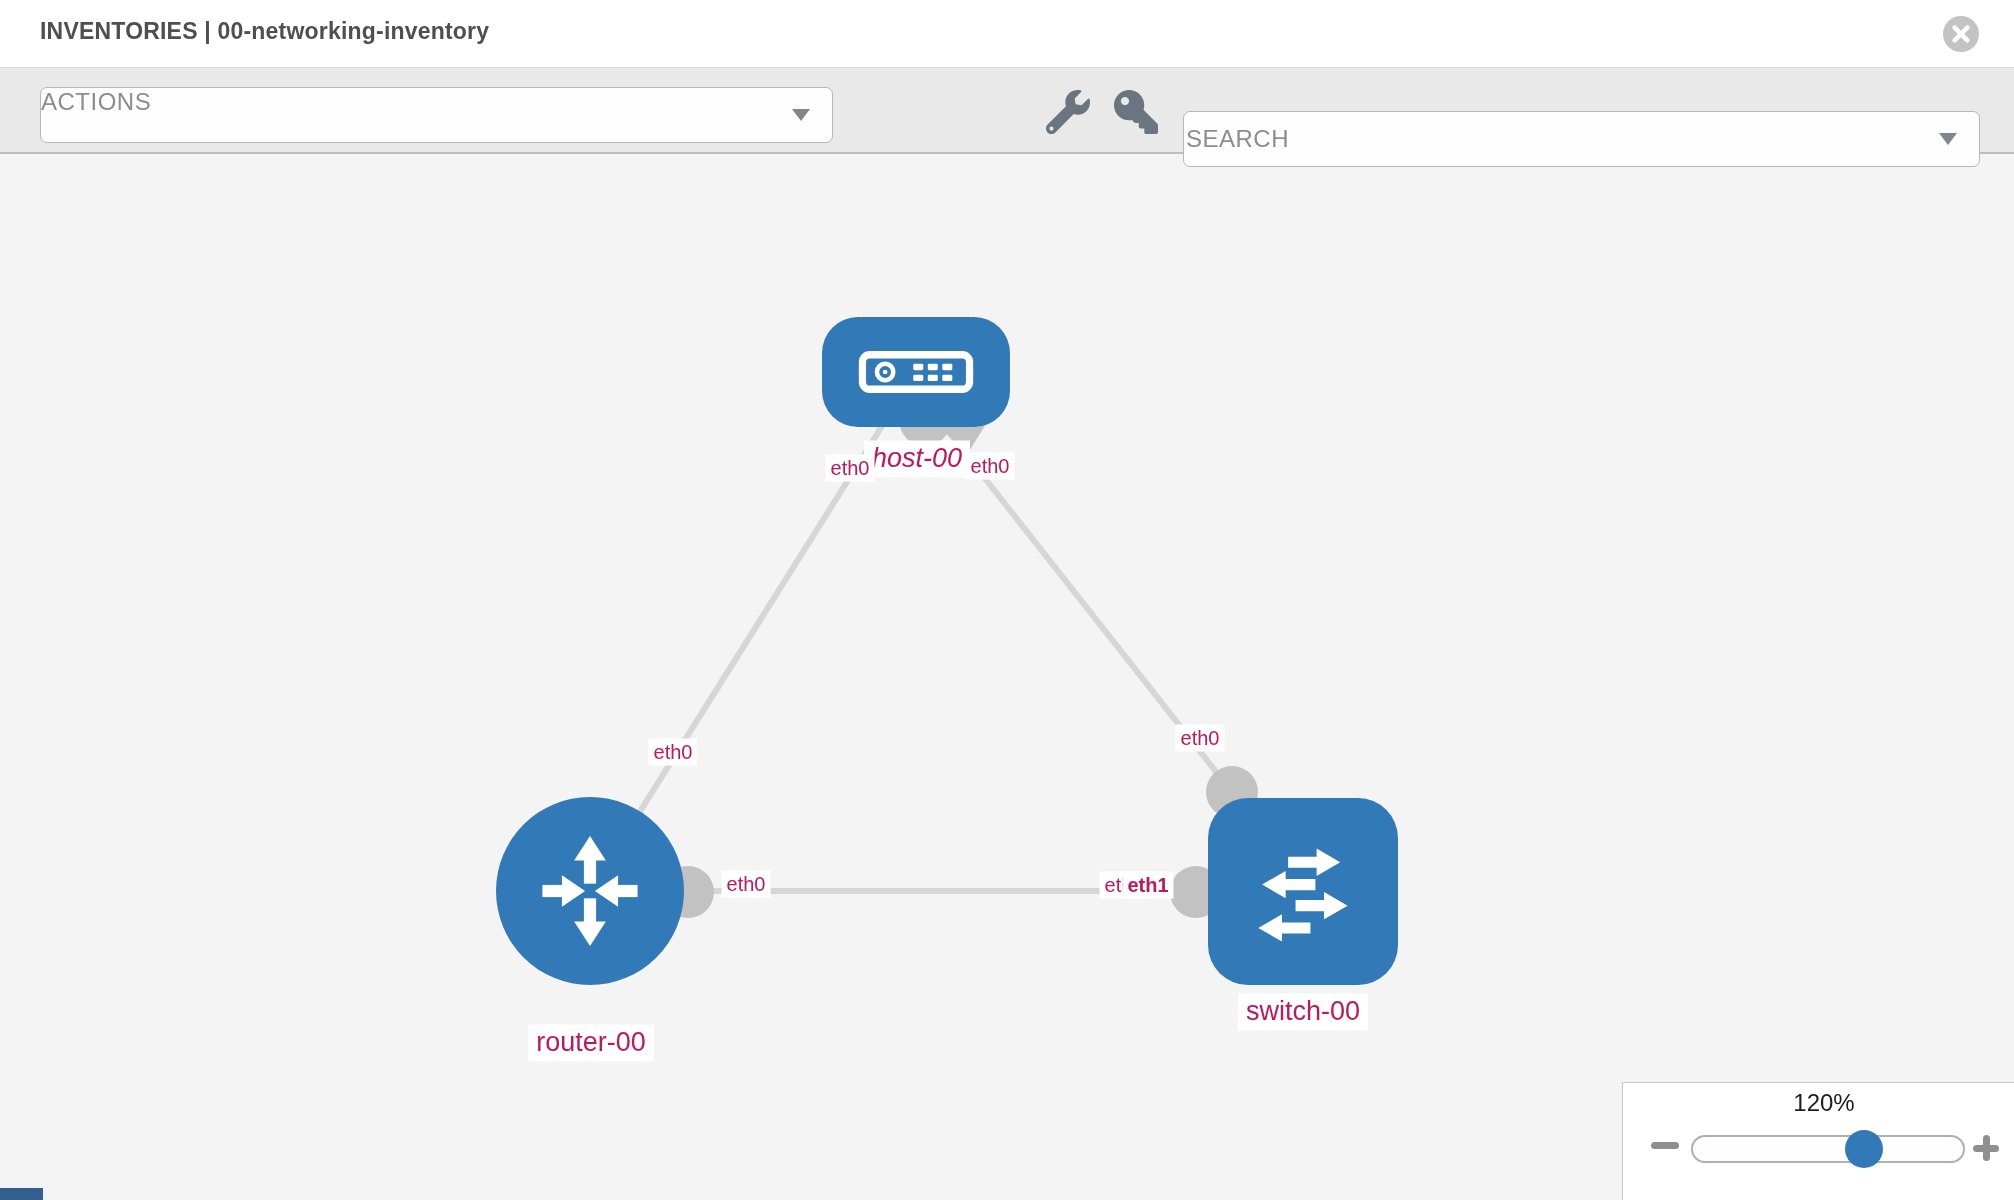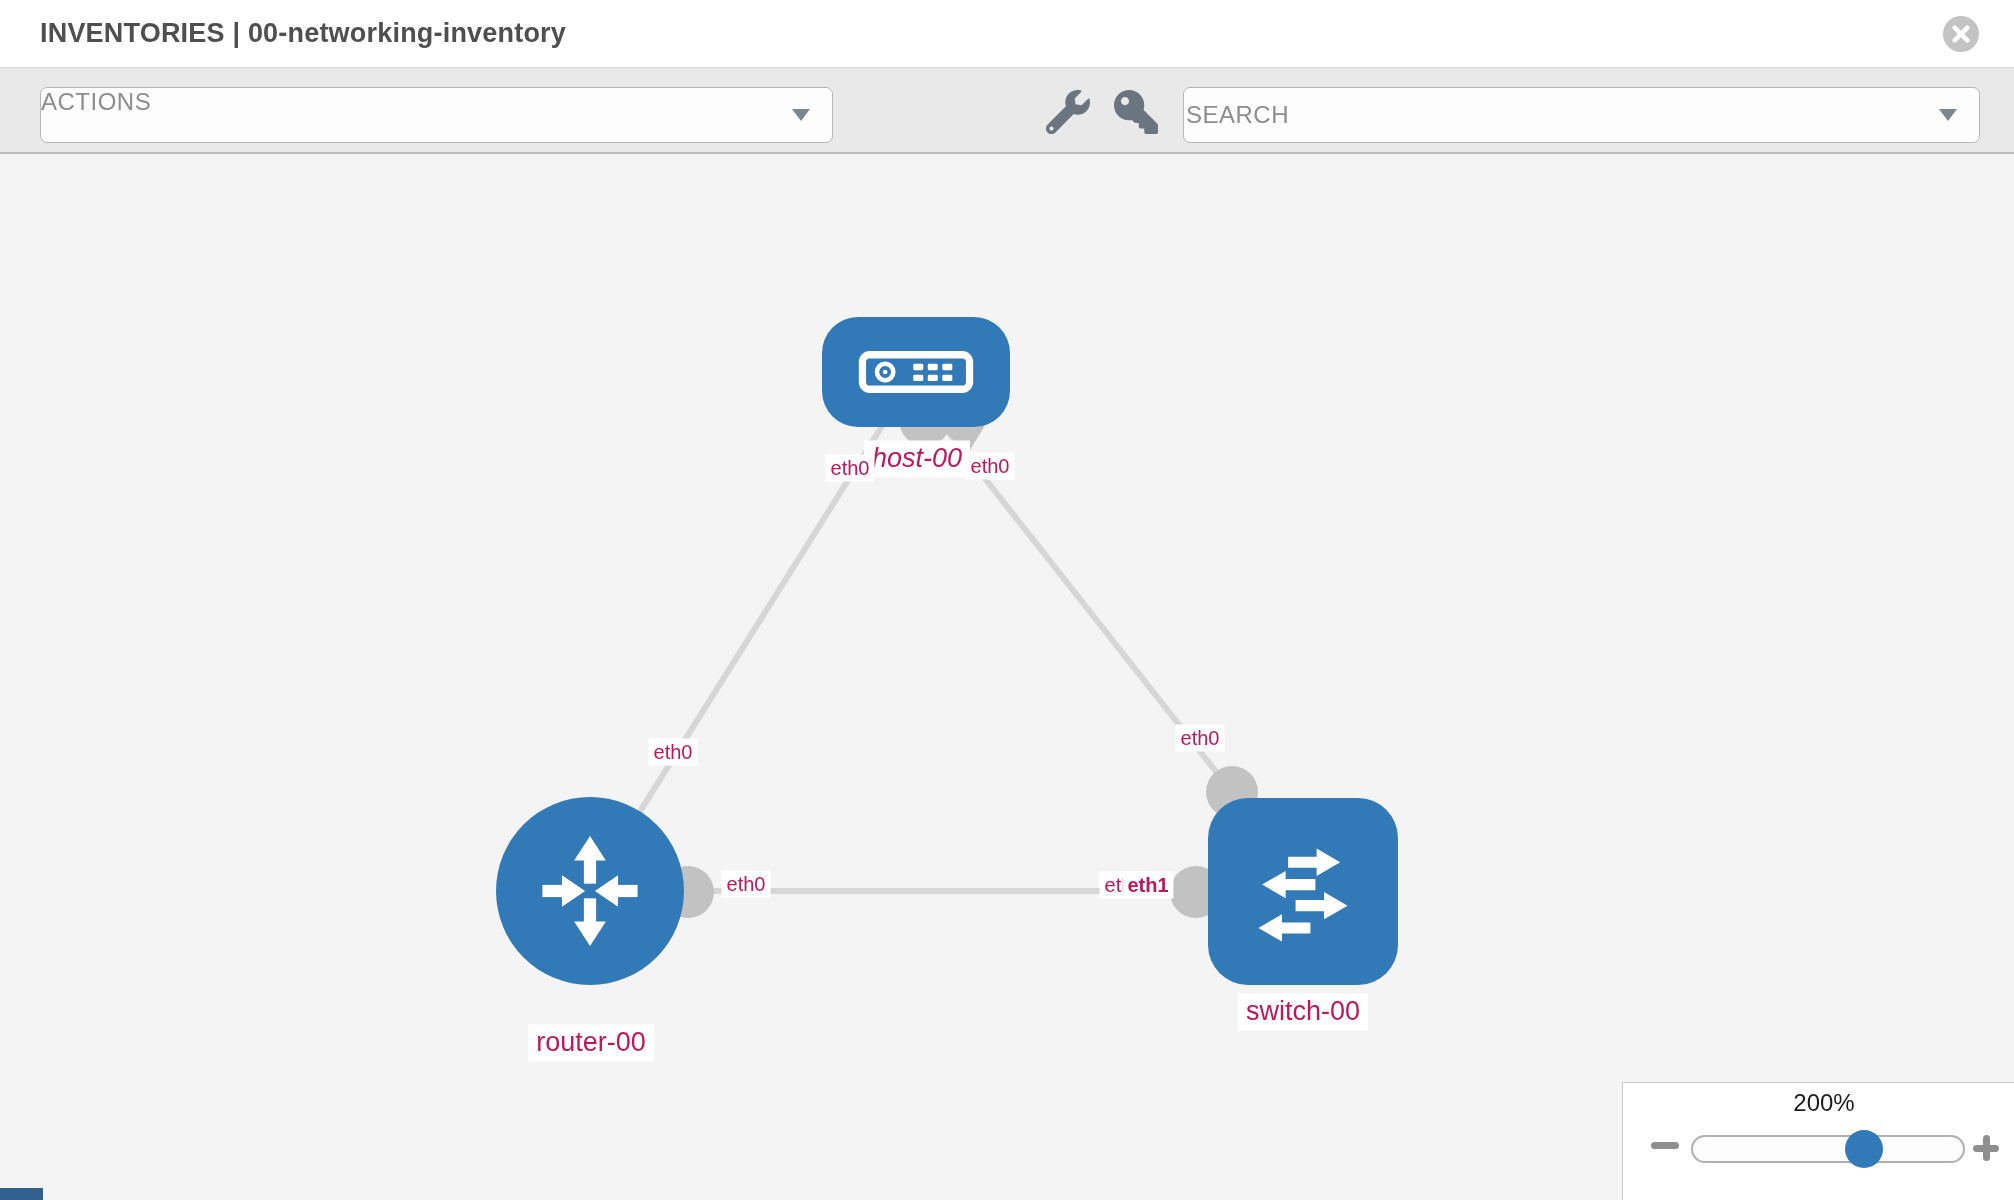--- a/index.html
+++ b/index.html
@@ -7,38 +7,38 @@
     position:relative;width:2014px;height:1200px;overflow:hidden;
     background:#f4f4f4;font-family:"Liberation Sans",sans-serif;
     -webkit-font-smoothing:antialiased;
   }
   
   .hdr{
     position:absolute;left:0;top:0;width:2014px;height:67px;background:#ffffff;
     border-bottom:1px solid #d9d9d9;z-index:20;
   }
   .hdr-title{
-    position:absolute;left:40px;top:18px;font-size:27px;font-weight:bold;
+    position:absolute;left:40px;top:18px;font-size:23px;font-weight:bold;
     color:#4f4f4f;letter-spacing:0.2px;
   }
   .close-btn{
     position:absolute;left:1943px;top:16px;width:36px;height:36px;border-radius:50%;
     background:#c3c3c3;display:flex;align-items:center;justify-content:center;cursor:pointer;
   }
   
   .tbar{
     position:absolute;left:0;top:68px;width:2014px;height:84px;background:#e9e9e9;
     border-bottom:2px solid #bdbdbd;z-index:20;
   }
   .combo{
     position:absolute;top:19px;height:56px;background:#fdfdfd;border:1px solid #b7b7b7;
     border-radius:7px;box-sizing:border-box;display:flex;align-items:center;
   }
   .combo-actions{left:40px;width:793px;}
-  .combo-search{left:1183px;width:797px;}
+  .combo-search{left:1183px;width:797px;margin-top:24px;}
   .combo-text{
     font-size:24px;color:#8d8d8d;letter-spacing:0.5px;flex:1;
     background:transparent;border:none;outline:none;height:100%;
     font-family:"Liberation Sans",sans-serif;
   }
   .combo-text::placeholder{color:#8d8d8d;opacity:1;}
   .caret{
     width:0;height:0;border-left:9px solid transparent;border-right:9px solid transparent;
     border-top:12px solid #7e868d;margin-right:22px;
   }
@@ -198,21 +198,21 @@
       </svg>
     </div>
 
     <div class="combo combo-search">
       <input class="combo-text" type="text" placeholder="SEARCH" style="">
       <div class="caret"></div>
     </div>
   </div>
 
   <div class="zoom-panel">
-    <div class="zoom-level">200%</div>
+    <div class="zoom-level">120%</div>
     <div class="zoom-minus"></div>
     <div class="zoom-track"></div>
     <div class="zoom-handle"></div>
     <div class="zoom-plus"></div>
   </div>
 
   <div class="blue-peek"></div>
 
 </div>
 

